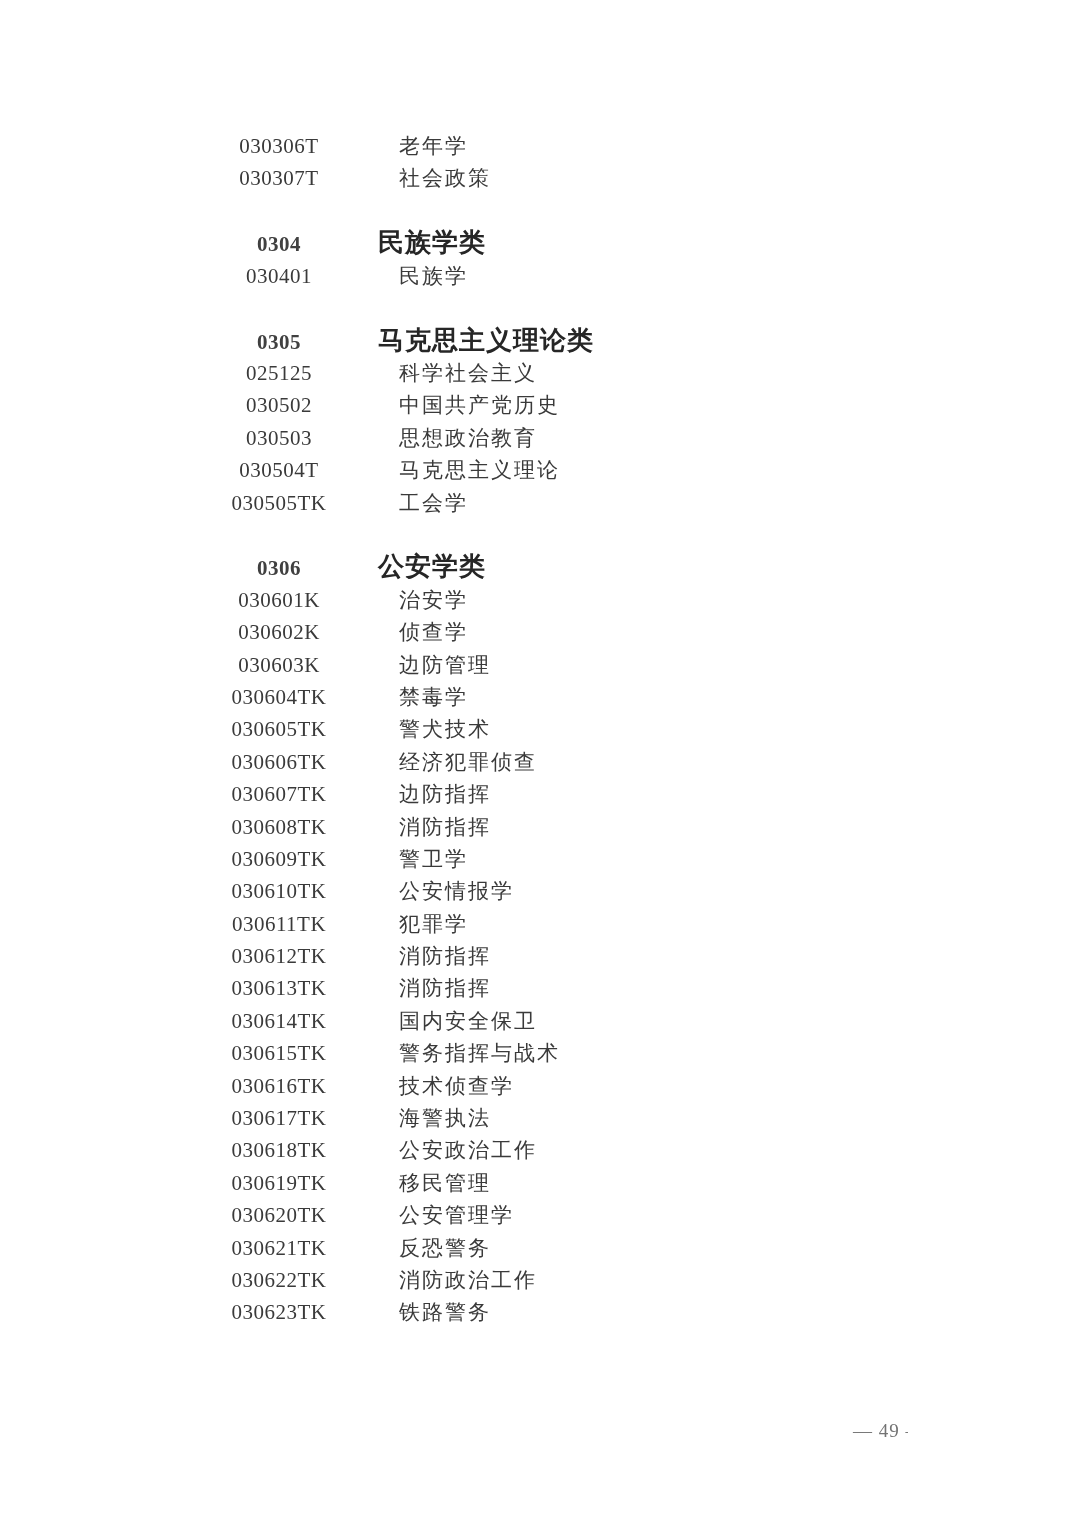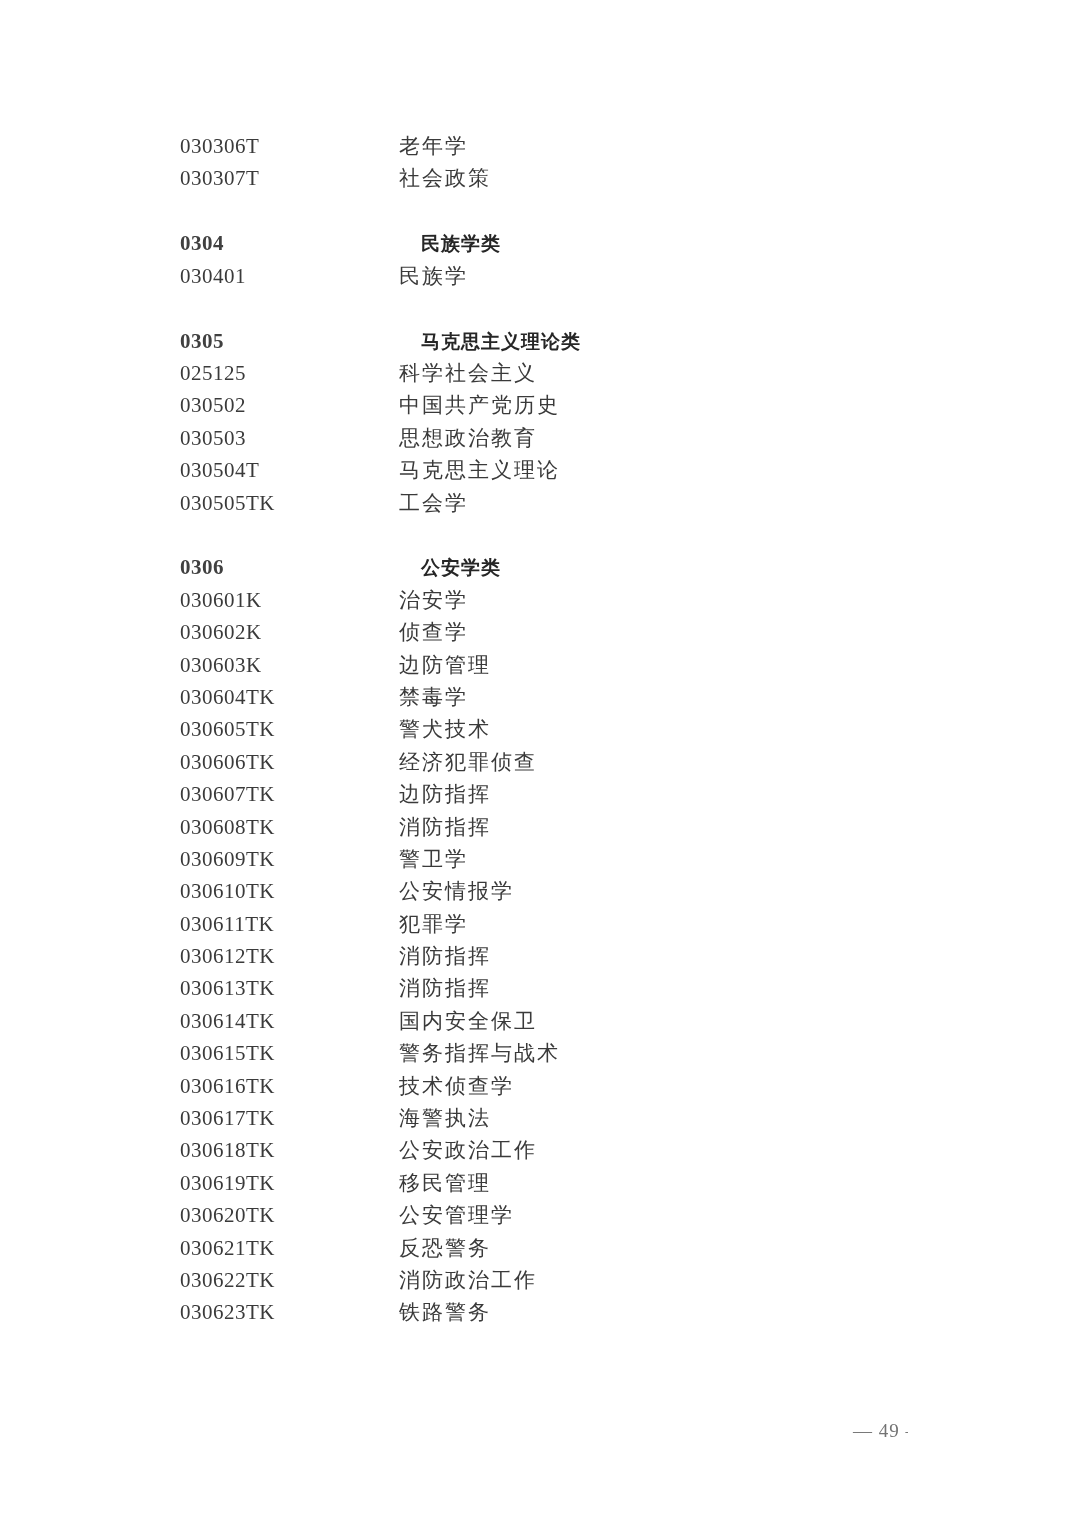--- a/index.html
+++ b/index.html
@@ -7,20 +7,21 @@
     padding: 0;
     background: #ffffff;
   }
   .page {
     position: relative;
     width: 908px;
     height: 1528px;
     background: #ffffff;
     overflow: hidden;
     font-family: "Liberation Serif", "DejaVu Serif", serif;
+    text-align: center;
   }
   .content {
     position: absolute;
     top: 130px;
     left: 180px;
     right: 60px;
   }
   .section + .section {
     margin-top: 32.5px;
   }
@@ -47,22 +48,21 @@
   }
   .row.heading .code {
     font-weight: 700;
     color: #404040;
   }
   .row.heading .name {
     font-family: Liberation Serif, serif;
     font-weight: 700;
     color: #262626;
     letter-spacing: 1px;
-    font-size: 19px;
-    margin-left: 43px;
+    font-size: 26px;
   }
   .footer {
     position: absolute;
     top: 1398px;
     left: 830px;
     font-size: 19px;
     color: #737373;
     letter-spacing: 1px;
     white-space: pre;
   }

